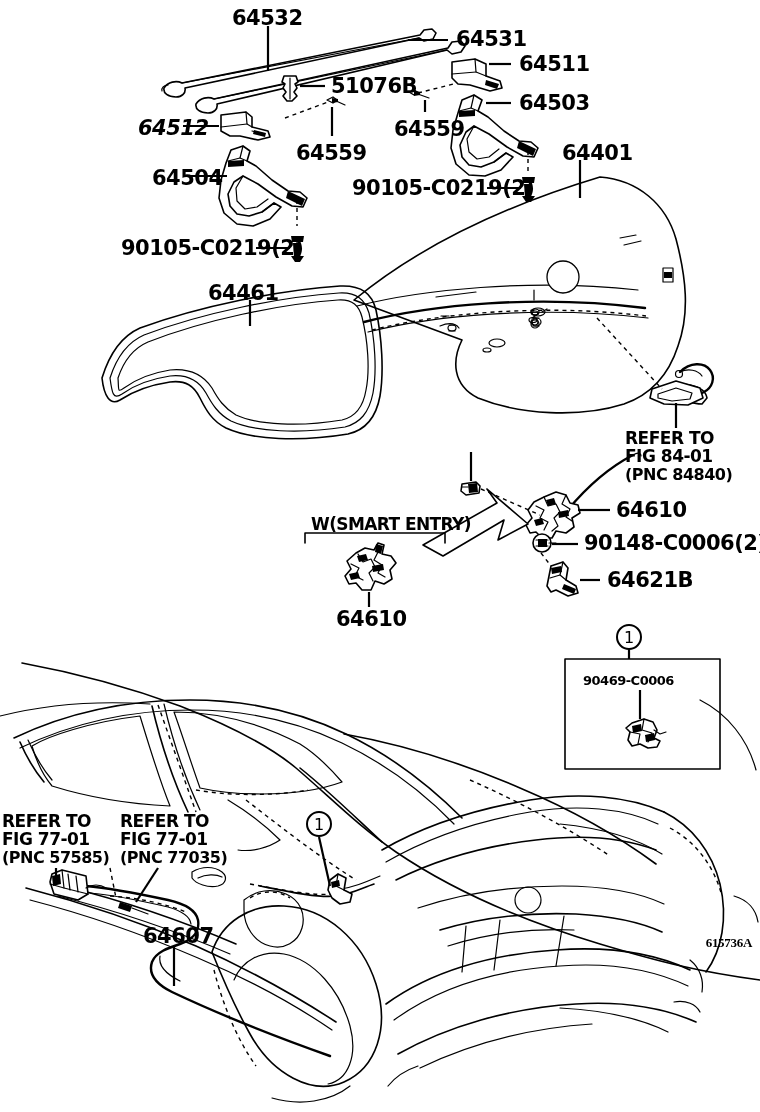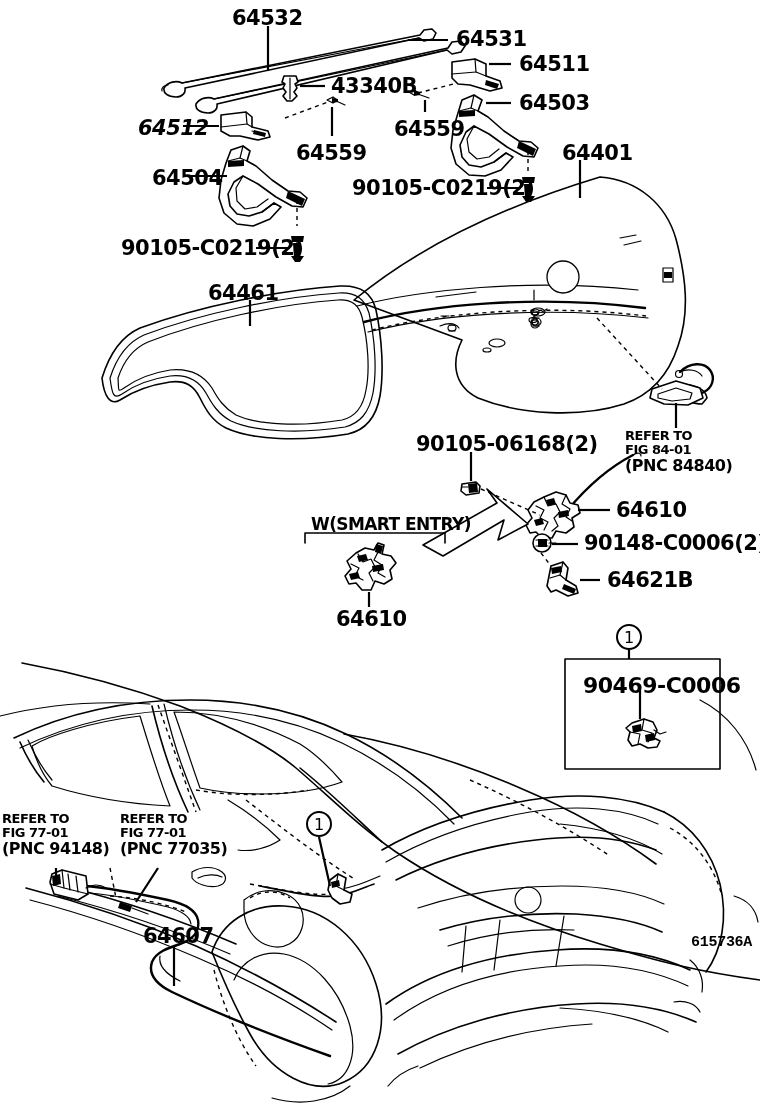--- a/index.html
+++ b/index.html
@@ -39,44 +39,44 @@
     font-weight: bold;
   }
   .refblock {
     position: absolute;
     font-family: "DejaVu Sans", sans-serif;
     font-weight: bold;
     color: #000;
     line-height: 1.08;
     white-space: nowrap;
   }
-  .refblock .r1, .refblock .r2 { font-size: 13px; letter-spacing: -0.5px;}
+  .refblock .r1, .refblock .r2 { font-size: 17px; letter-spacing: -0.5px;}
   .refblock .r3 { font-size: 16px; letter-spacing: -0.5px; }
   .smartlbl {
     position: absolute;
     font-family: "DejaVu Sans", sans-serif;
     font-weight: bold;
     font-size: 17px;
     letter-spacing: -0.6px;
     white-space: nowrap;
   }
   .inset-lbl {
     position: absolute;
     font-family: "DejaVu Sans", sans-serif;
     font-weight: bold;
-    font-size: 22px;
+    font-size: 13px;
     letter-spacing: -0.5px;
     white-space: nowrap;
   }
   .diagid {
     position: absolute;
     right: 8px; bottom: 8px;
-    font-family: Liberation Mono, monospace;
+    font-family: Liberation Serif, serif;
     font-weight: bold;
-    font-size: 15px;
+    font-size: 13px;
     letter-spacing: -0.3px;
   }
   .circnum {
     position: absolute;
     width: 26px; height: 26px;
     border: 2px solid #000;
     border-radius: 50%;
     background: #fff;
     font-family: "DejaVu Sans", sans-serif;
     font-size: 16px;
@@ -476,47 +476,46 @@
     <line class="ld" x1="158" y1="868" x2="136" y2="902"></line>
     <line class="ld" x1="174" y1="946" x2="174" y2="986"></line>
 
     <line class="ld" x1="319" y1="837" x2="330" y2="886"></line>
 
   </svg>
 
   <div class="lbl part" style="left:232px; top:8px;">64532</div>
   <div class="lbl part" style="left:456px; top:29px;">64531</div>
   <div class="lbl part" style="left:519px; top:54px;">64511</div>
-  <div class="lbl part" style="left:331px; top:76px;">43340B</div>
+  <div class="lbl part" style="left:331px; top:76px;">51076B</div>
   <div class="lbl part" style="left:519px; top:93px;">64503</div>
   <div class="lbl part" style="left:138px; top:118px;font-style:italic;">64512</div>
   <div class="lbl part" style="left:394px; top:119px;">64559</div>
   <div class="lbl part" style="left:296px; top:143px;">64559</div>
   <div class="lbl part" style="left:562px; top:143px;">64401</div>
   <div class="lbl part" style="left:152px; top:168px;">64504</div>
   <div class="lbl part" style="left:352px; top:178px;">90105-C0219(2)</div>
   <div class="lbl part" style="left:121px; top:238px;">90105-C0219(2)</div>
   <div class="lbl part" style="left:208px; top:283px;">64461</div>
-  <div class="lbl part" style="left:416px; top:434px;">90105-06168(2)</div>
   <div class="lbl part" style="left:616px; top:500px;">64610</div>
   <div class="lbl part" style="left:584px; top:533px;">90148-C0006(2)</div>
   <div class="lbl part" style="left:607px; top:570px;">64621B</div>
   <div class="lbl part" style="left:336px; top:609px;">64610</div>
   <div class="lbl part" style="left:143px; top:926px;">64607</div>
 
   <div class="refblock" style="left:625px; top:429px;">
     <div class="r1">REFER TO</div>
     <div class="r2">FIG 84-01</div>
     <div class="r3">(PNC 84840)</div>
   </div>
 
   <div class="refblock" style="left:2px; top:812px;">
     <div class="r1">REFER TO</div>
     <div class="r2">FIG 77-01</div>
-    <div class="r3">(PNC 94148)</div>
+    <div class="r3">(PNC 57585)</div>
   </div>
 
   <div class="refblock" style="left:120px; top:812px;">
     <div class="r1">REFER TO</div>
     <div class="r2">FIG 77-01</div>
     <div class="r3">(PNC 77035)</div>
   </div>
 
   <div class="smartlbl" style="left:311px; top:514px;">W(SMART ENTRY)</div>
 

